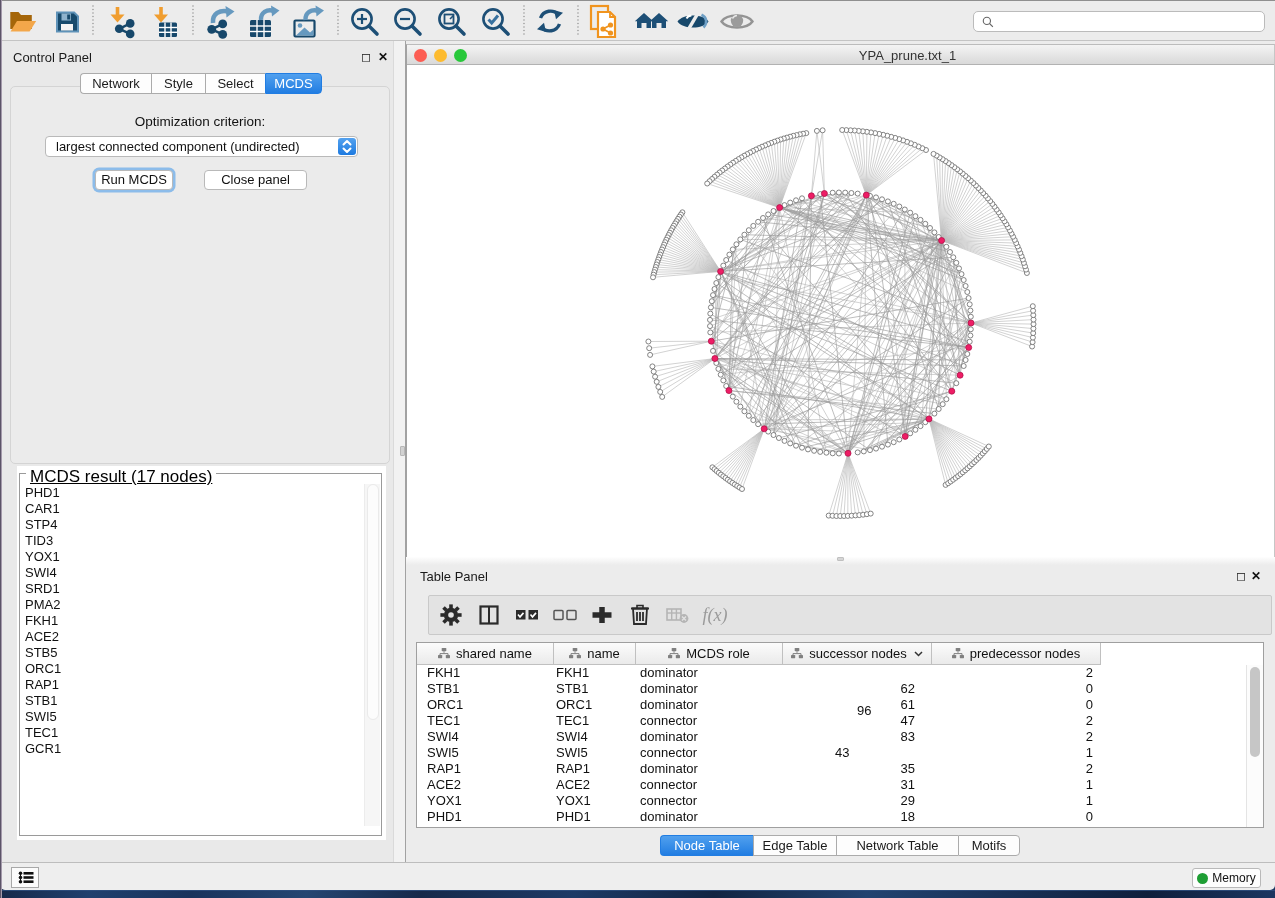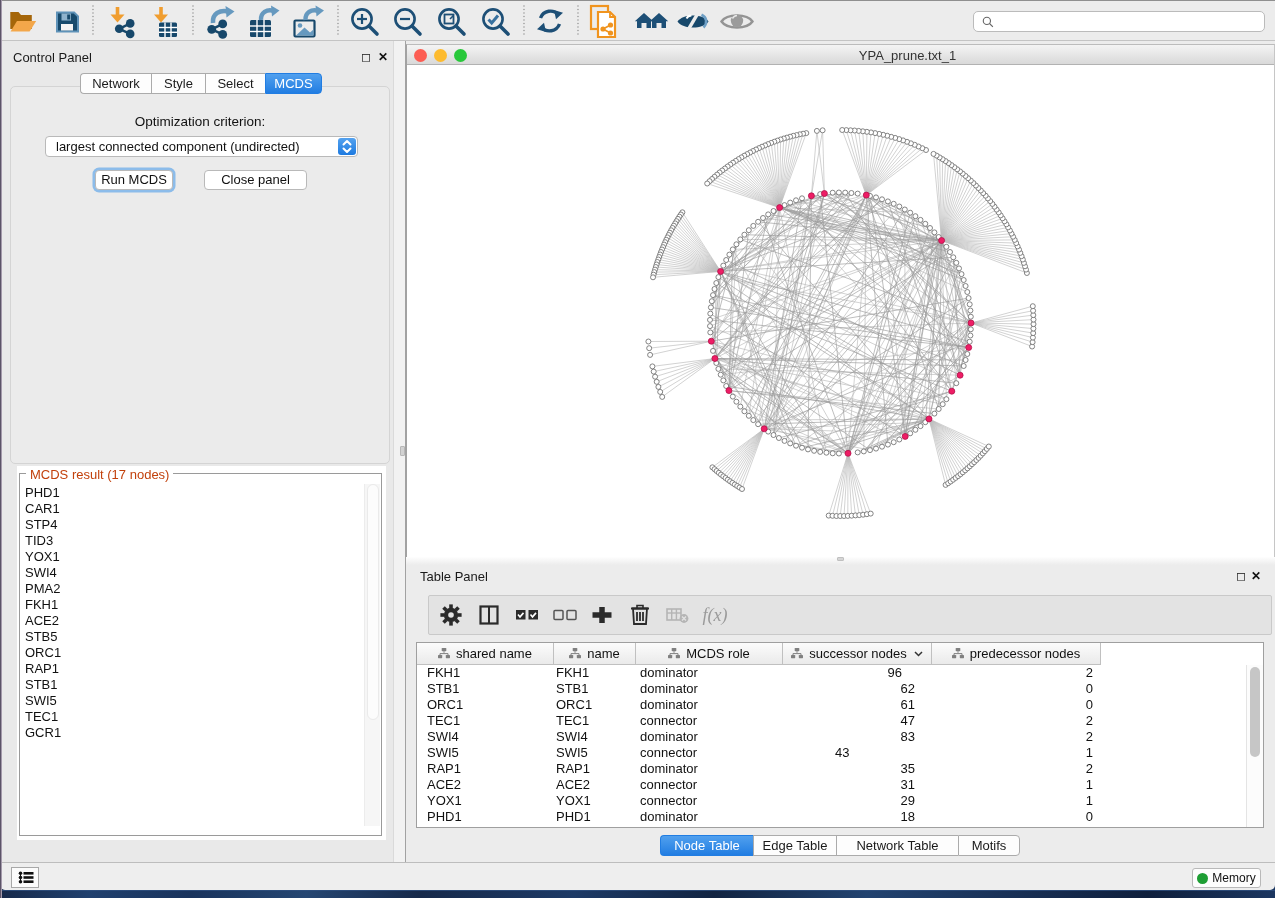--- a/index.html
+++ b/index.html
@@ -24,21 +24,21 @@
 .tab.last { border-right:1px solid #ababab; border-top-right-radius:4px; border-bottom-right-radius:4px; }
 .tab.sel { background:linear-gradient(#51a0ee,#217de2); color:#fff; border-color:#217de2; }
 #optlabel { position:absolute; left:7px; top:73px; width:386px; text-align:center; font-size:13.5px; color:#111; }
 #dropdown { position:absolute; left:45px; top:95px; width:313px; height:21px; background:#fff; border:1px solid #b9b9b9; border-radius:4px; font-size:13px; color:#111; line-height:19px; padding-left:10px; }
 #dropdown .dbtn { position:absolute; right:1px; top:1px; width:18px; height:17px; background:linear-gradient(#54a2ef,#1d7ae0); border-radius:3px; }
 .btn { position:absolute; height:20px; background:#fff; border:1px solid #b9b9b9; border-radius:4px; font-size:13px; color:#111; text-align:center; line-height:18px; }
 #runbtn { left:95px; top:129px; width:78px; box-shadow:0 0 0 2.5px #8cbcea; }
 #closebtn { left:204px; top:129px; width:103px; }
 #resultbox { position:absolute; left:17px; top:425px; width:369px; height:374px; background:#fff; }
 #fieldset { position:absolute; left:2px; top:7px; width:363px; height:363px; border:1px solid #9a9a9a; }
-#fieldset .legend { position:absolute; left:6px; top:-7px; background:#fff; padding:0 4px; font-size:13px; color:#c2410c; z-index:2; }
+#fieldset .legend { position:absolute; left:6px; top:-7px; background:#fff; padding:0 4px; font-size:17px; color:#000000; z-index:2;text-decoration:underline; }
 #listbox { position:absolute; left:1px; top:3px; width:346px; height:356px; background:#fff; font-size:13px; color:#111; }
 #listbox .itpad { height:8px; } #listbox .it { height:16px; line-height:16px; padding-left:4px; }
 #fieldset .sb { position:absolute; right:1px; top:10px; width:16px; height:342px; background:#f6f6f6; border-left:1px solid #ececec; }
 #fieldset .sb .th { position:absolute; left:2px; top:0px; width:12px; height:236px; background:#fcfcfc; border-radius:6px; border:1px solid #eaeaea; }
 
 
 #netwin { left:406px; top:44px; width:869px; height:513px; background:#fff; border-left:1px solid #a2a2a2; border-right:1px solid #c6c6c6; border-top:1px solid #bcbcbc; }
 #nettitle { position:absolute; left:0; top:0; width:867px; height:20px; background:linear-gradient(#f4f4f4,#d9d9d9); border-bottom:1px solid #b2b2b2; }
 #nettitle .t { position:absolute; left:67px; width:100%; text-align:center; top:3px; font-size:13px; color:#333; }
 .tl { position:absolute; top:4px; width:13px; height:13px; border-radius:50%; }
@@ -247,20 +247,21 @@
     <div id="fieldset">
       <div class="legend">MCDS result (17 nodes)</div>
       <div id="listbox">
         <div class="itpad"></div>
           <div class="it">PHD1</div>
           <div class="it">CAR1</div>
           <div class="it">STP4</div>
           <div class="it">TID3</div>
           <div class="it">YOX1</div>
           <div class="it">SWI4</div>
+          <div class="it">SRD1</div>
           <div class="it">PMA2</div>
           <div class="it">FKH1</div>
           <div class="it">ACE2</div>
           <div class="it">STB5</div>
           <div class="it">ORC1</div>
           <div class="it">RAP1</div>
           <div class="it">STB1</div>
           <div class="it">SWI5</div>
           <div class="it">TEC1</div>
           <div class="it">GCR1</div>
@@ -752,21 +753,21 @@
             </svg>
           </span>
           <span>predecessor nodes</span>
         </div>
     </div>
     <div class="rows">
       <div class="row">
           <span style="left:10px;">FKH1</span>
           <span style="left:139px;">FKH1</span>
           <span style="left:223px;">dominator</span>
-          <span style="left:405px;width:80px;text-align:right;">96</span>
+          <span style="left:440px;width:80px;text-align:left;margin-top:38px;">96</span>
           <span style="left:590px;width:86px;text-align:right;">2</span>
         </div>
 <div class="row">
           <span style="left:10px;">STB1</span>
           <span style="left:139px;">STB1</span>
           <span style="left:223px;">dominator</span>
           <span style="left:418px;width:80px;text-align:right;">62</span>
           <span style="left:590px;width:86px;text-align:right;">0</span>
         </div>
 <div class="row">

